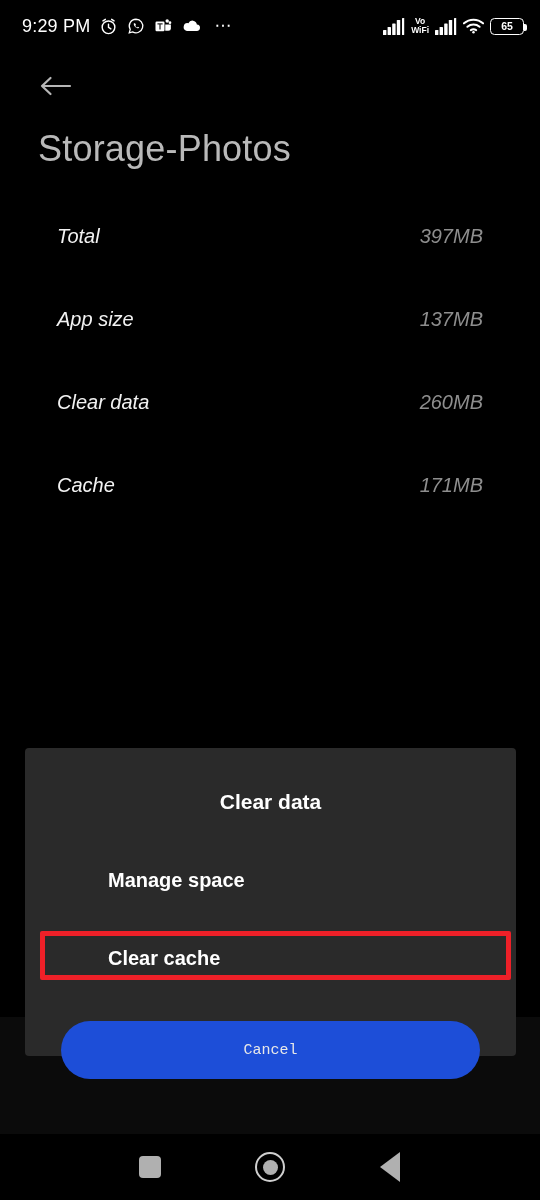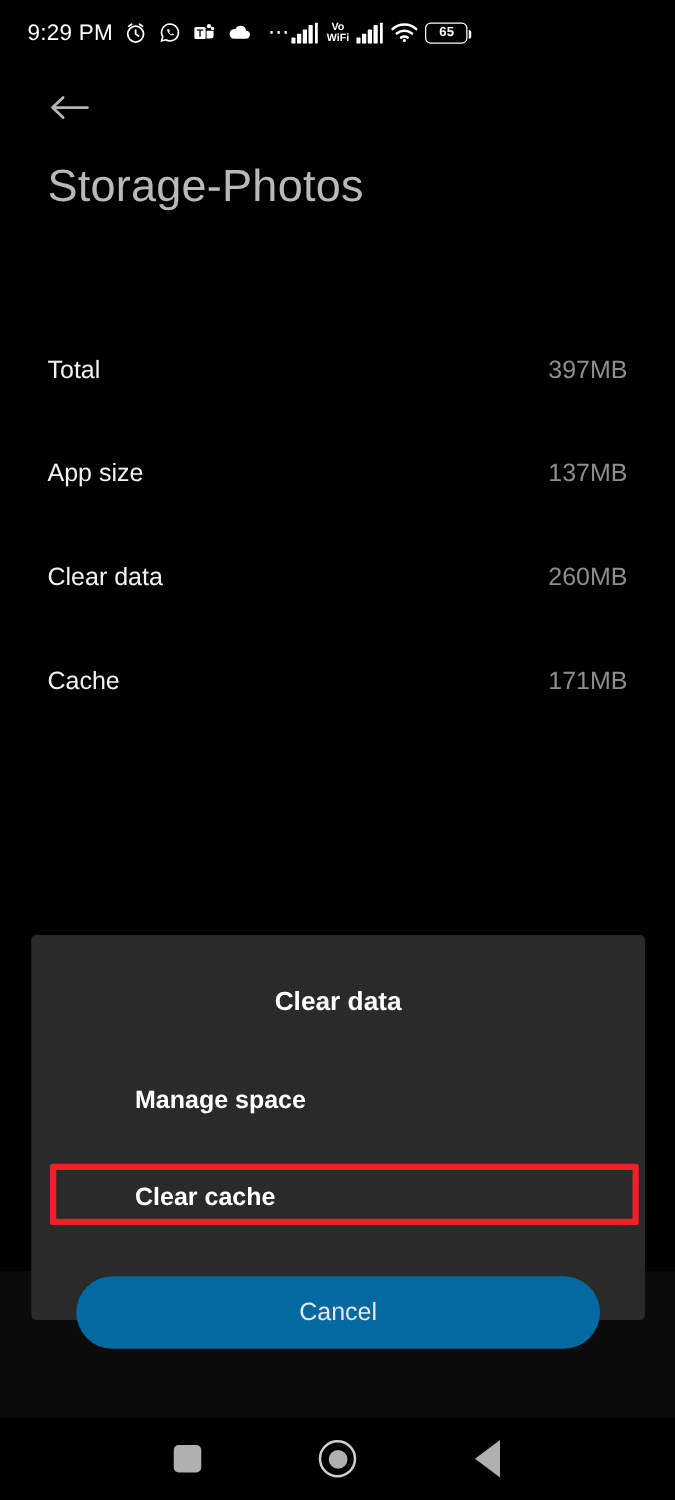--- a/index.html
+++ b/index.html
@@ -7,21 +7,21 @@
     width:540px; height:1200px;
     background:#000;
     font-family:"Liberation Sans", sans-serif;
     overflow:hidden;
   }
   #screen { position:relative; width:540px; height:1200px; background:#000; }
 
   
   #status-bar {
     position:absolute; top:0; left:0; width:540px; height:52px;
-    display:flex; align-items:center; 
+    display:flex; align-items:center; justify-content:space-between;
     padding:0 16px 0 22px;
   }
   .sb-left { display:flex; align-items:center; gap:9px; }
   .sb-right { display:flex; align-items:center; gap:6px; }
   .sb-clock { color:#fff; font-size:18px; font-weight:400; letter-spacing:.2px; }
   .sb-ic { display:block; }
   .sb-dots { color:#fff; font-size:17px; letter-spacing:2px; line-height:10px; margin-left:4px; }
 
   .vowifi { display:flex; flex-direction:column; align-items:center;
             color:#fff; font-size:8.5px; font-weight:700; line-height:9px; }
@@ -35,22 +35,22 @@
   
   #back-btn { position:absolute; left:32px; top:66px; width:48px; height:40px;
               display:flex; align-items:center; justify-content:center; }
 
   
   #page-title { position:absolute; left:38px; top:128px;
                 color:#b9b9b9; font-size:36px; font-weight:300; letter-spacing:.2px; }
 
   
   #storage-list { position:absolute; left:0; top:225px; width:540px; }
-  .srow { position:relative; height:83px; display:flex; align-items:flex-end;
-          justify-content:space-between; padding:0 38px; }
+  .srow { position:relative; height:83px; display:flex; align-items:flex-start;
+          justify-content:space-between; padding:0 57px;font-style:italic; }
   .srow-label { color:#f2f2f2; font-size:20px; font-weight:400; }
   .srow-value { color:#8e8e8e; font-size:20px; font-weight:400; }
 
   
   #scrim { position:absolute; left:0; top:1017px; width:540px; height:125px;
            background:#0b0b0b; }
 
   
   #dialog { position:absolute; left:25px; top:748px; width:491px; height:308px;
             background:#2a2a2a; border-radius:4px; }
@@ -62,23 +62,23 @@
   .opt-label { color:#fff; font-size:20px; font-weight:700; padding-left:36px; }
   #opt-manage { top:105px; }
   #opt-clear  { top:183px; }
 
   #highlight-box { position:absolute; left:15px; top:183px;
                    width:471px; height:49px;
                    border:5px solid #ee2028; border-radius:2px; }
 
   #cancel-button { position:absolute; left:36px; top:273px;
                    width:419px; height:58px; border-radius:29px;
-                   background:#0369a1; display:flex;
+                   background:#1d4ed8; display:flex;
                    align-items:center; justify-content:center;
-                   color:#e8e8e8; font-size:20px; font-weight:400; }
+                   color:#e8e8e8; font-size:15px; font-weight:400;font-family:Liberation Mono, monospace; }
 
   
   #nav-bar { position:absolute; left:0; bottom:0; width:540px; height:66px;
              background:#000; display:flex; align-items:center;
              justify-content:space-around; padding:0 90px; }
   .nav-sq { width:22px; height:22px; background:#b0b0b0; border-radius:4px; }
   .nav-ho { width:30px; height:30px; border:2.5px solid #cfcfcf; border-radius:50%;
             display:flex; align-items:center; justify-content:center; }
   .nav-ho i { width:15px; height:15px; background:#b0b0b0; border-radius:50%; display:block; }
   .nav-bk { width:0; height:0; border-top:15px solid transparent;

